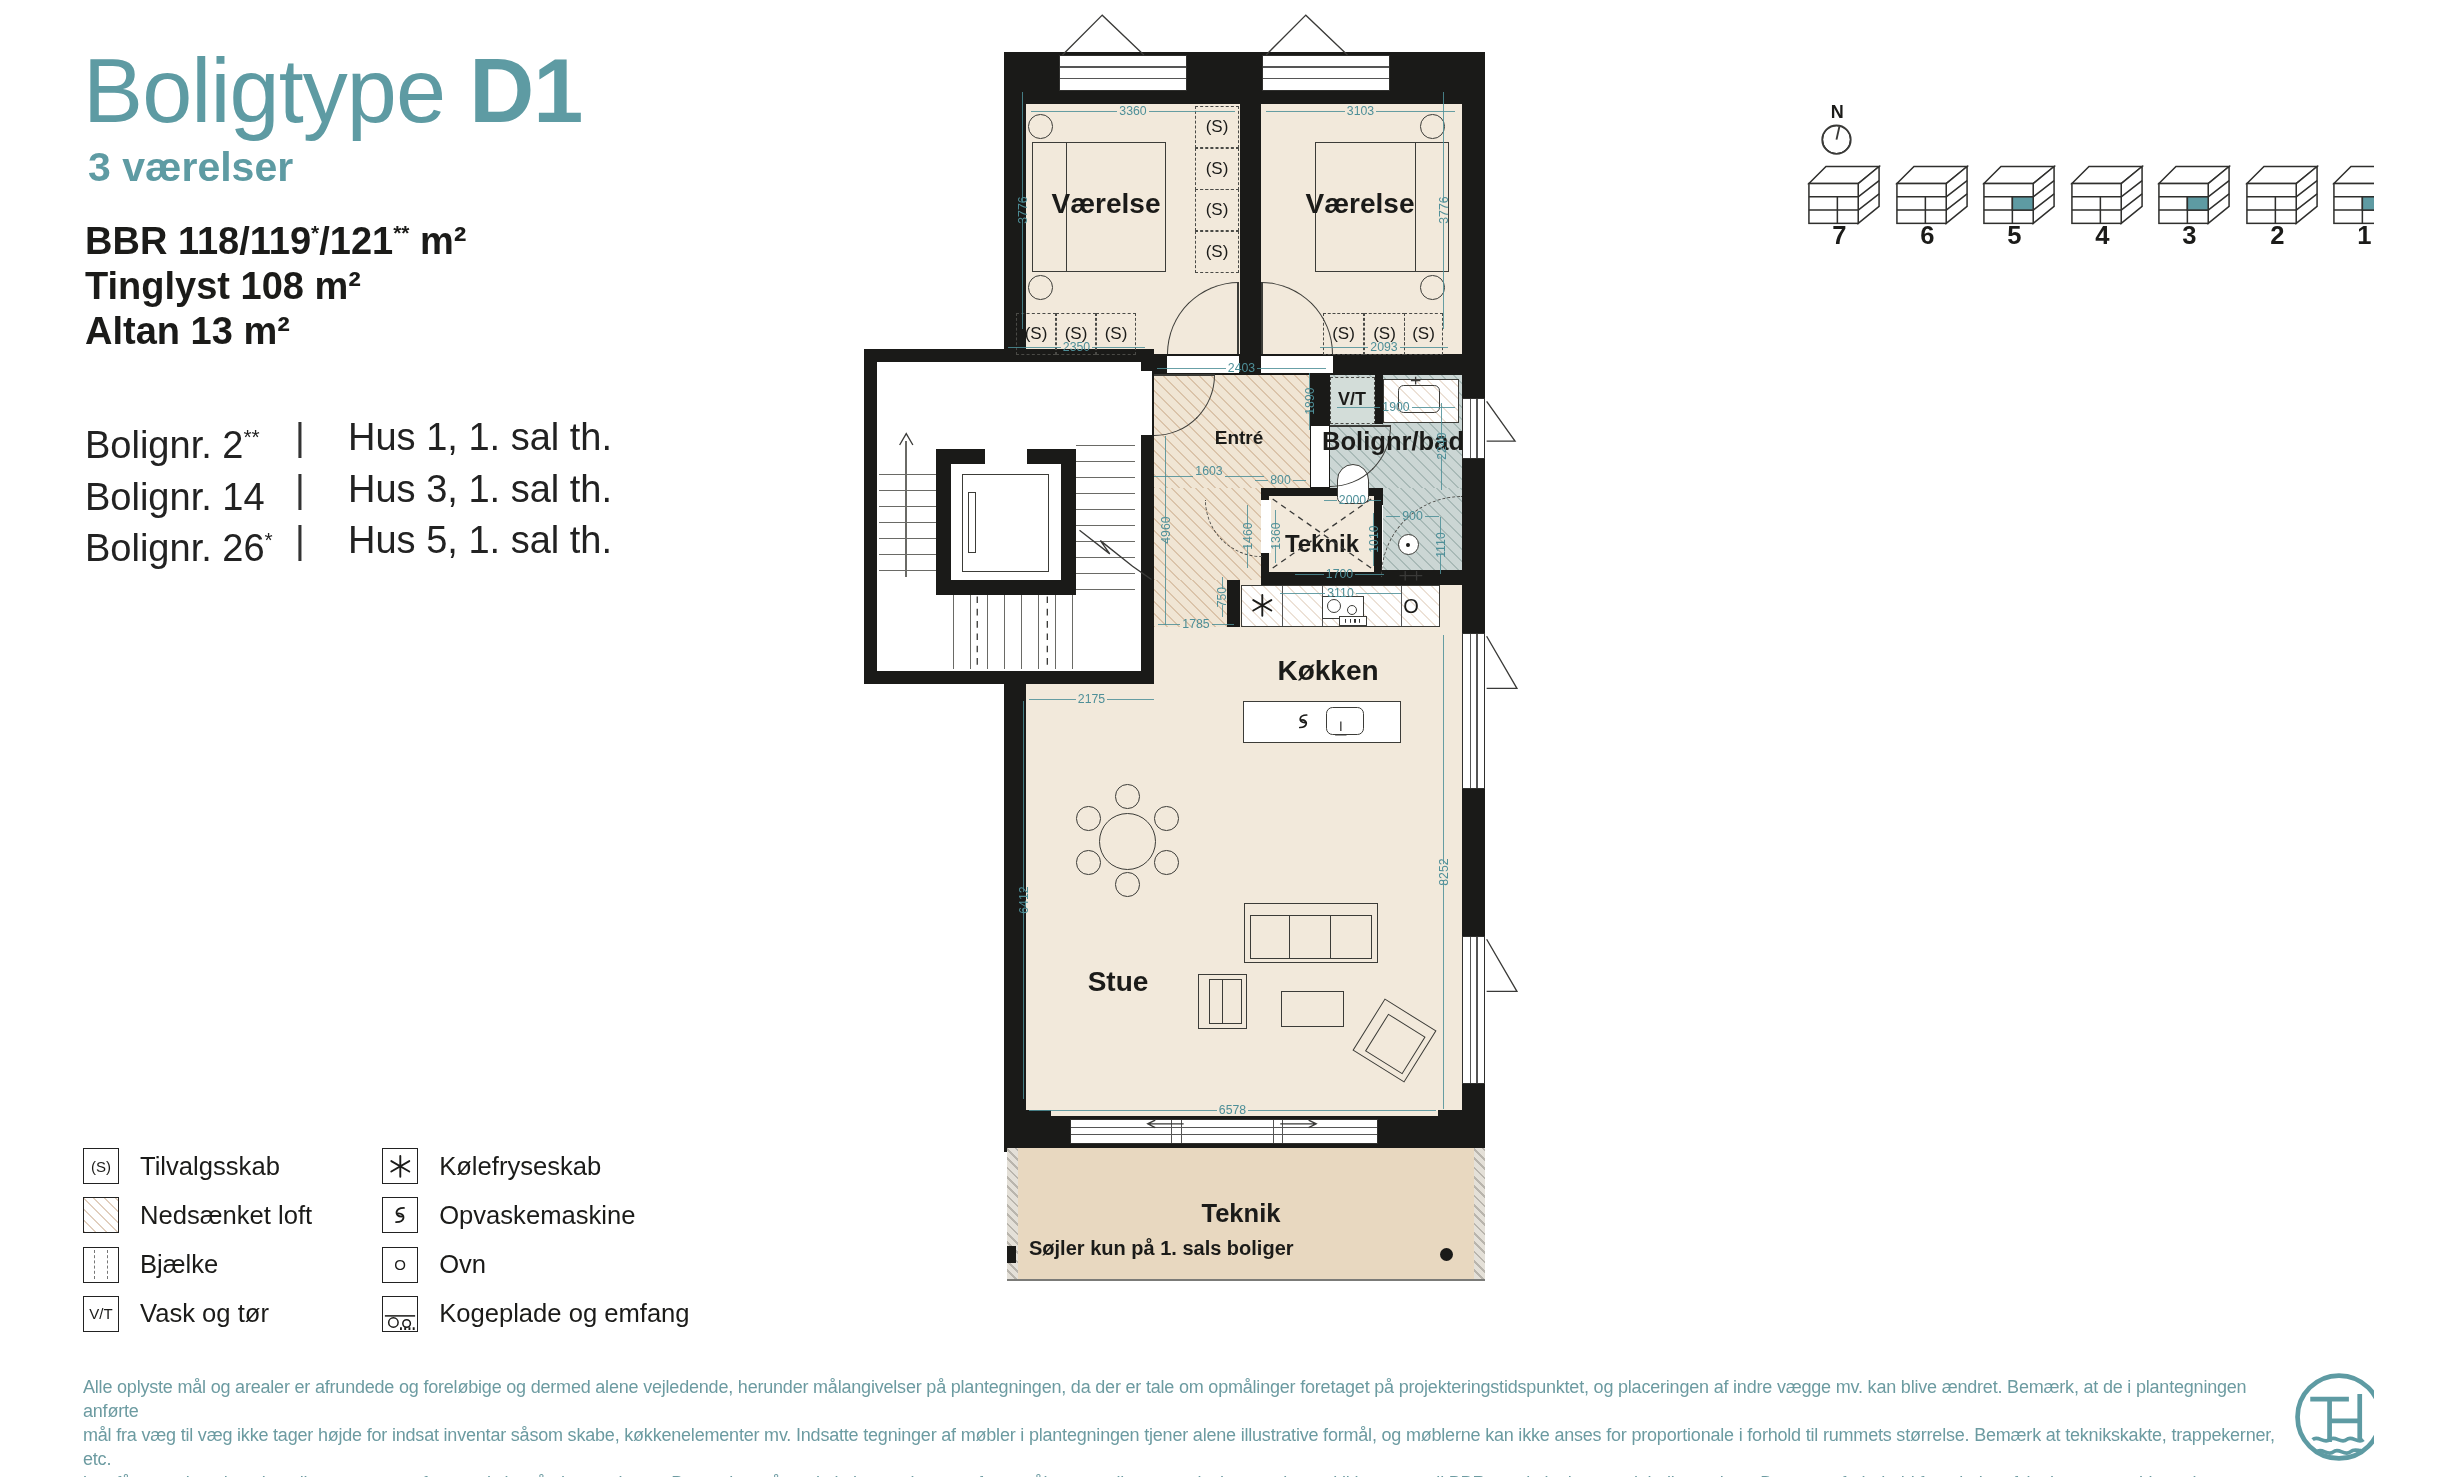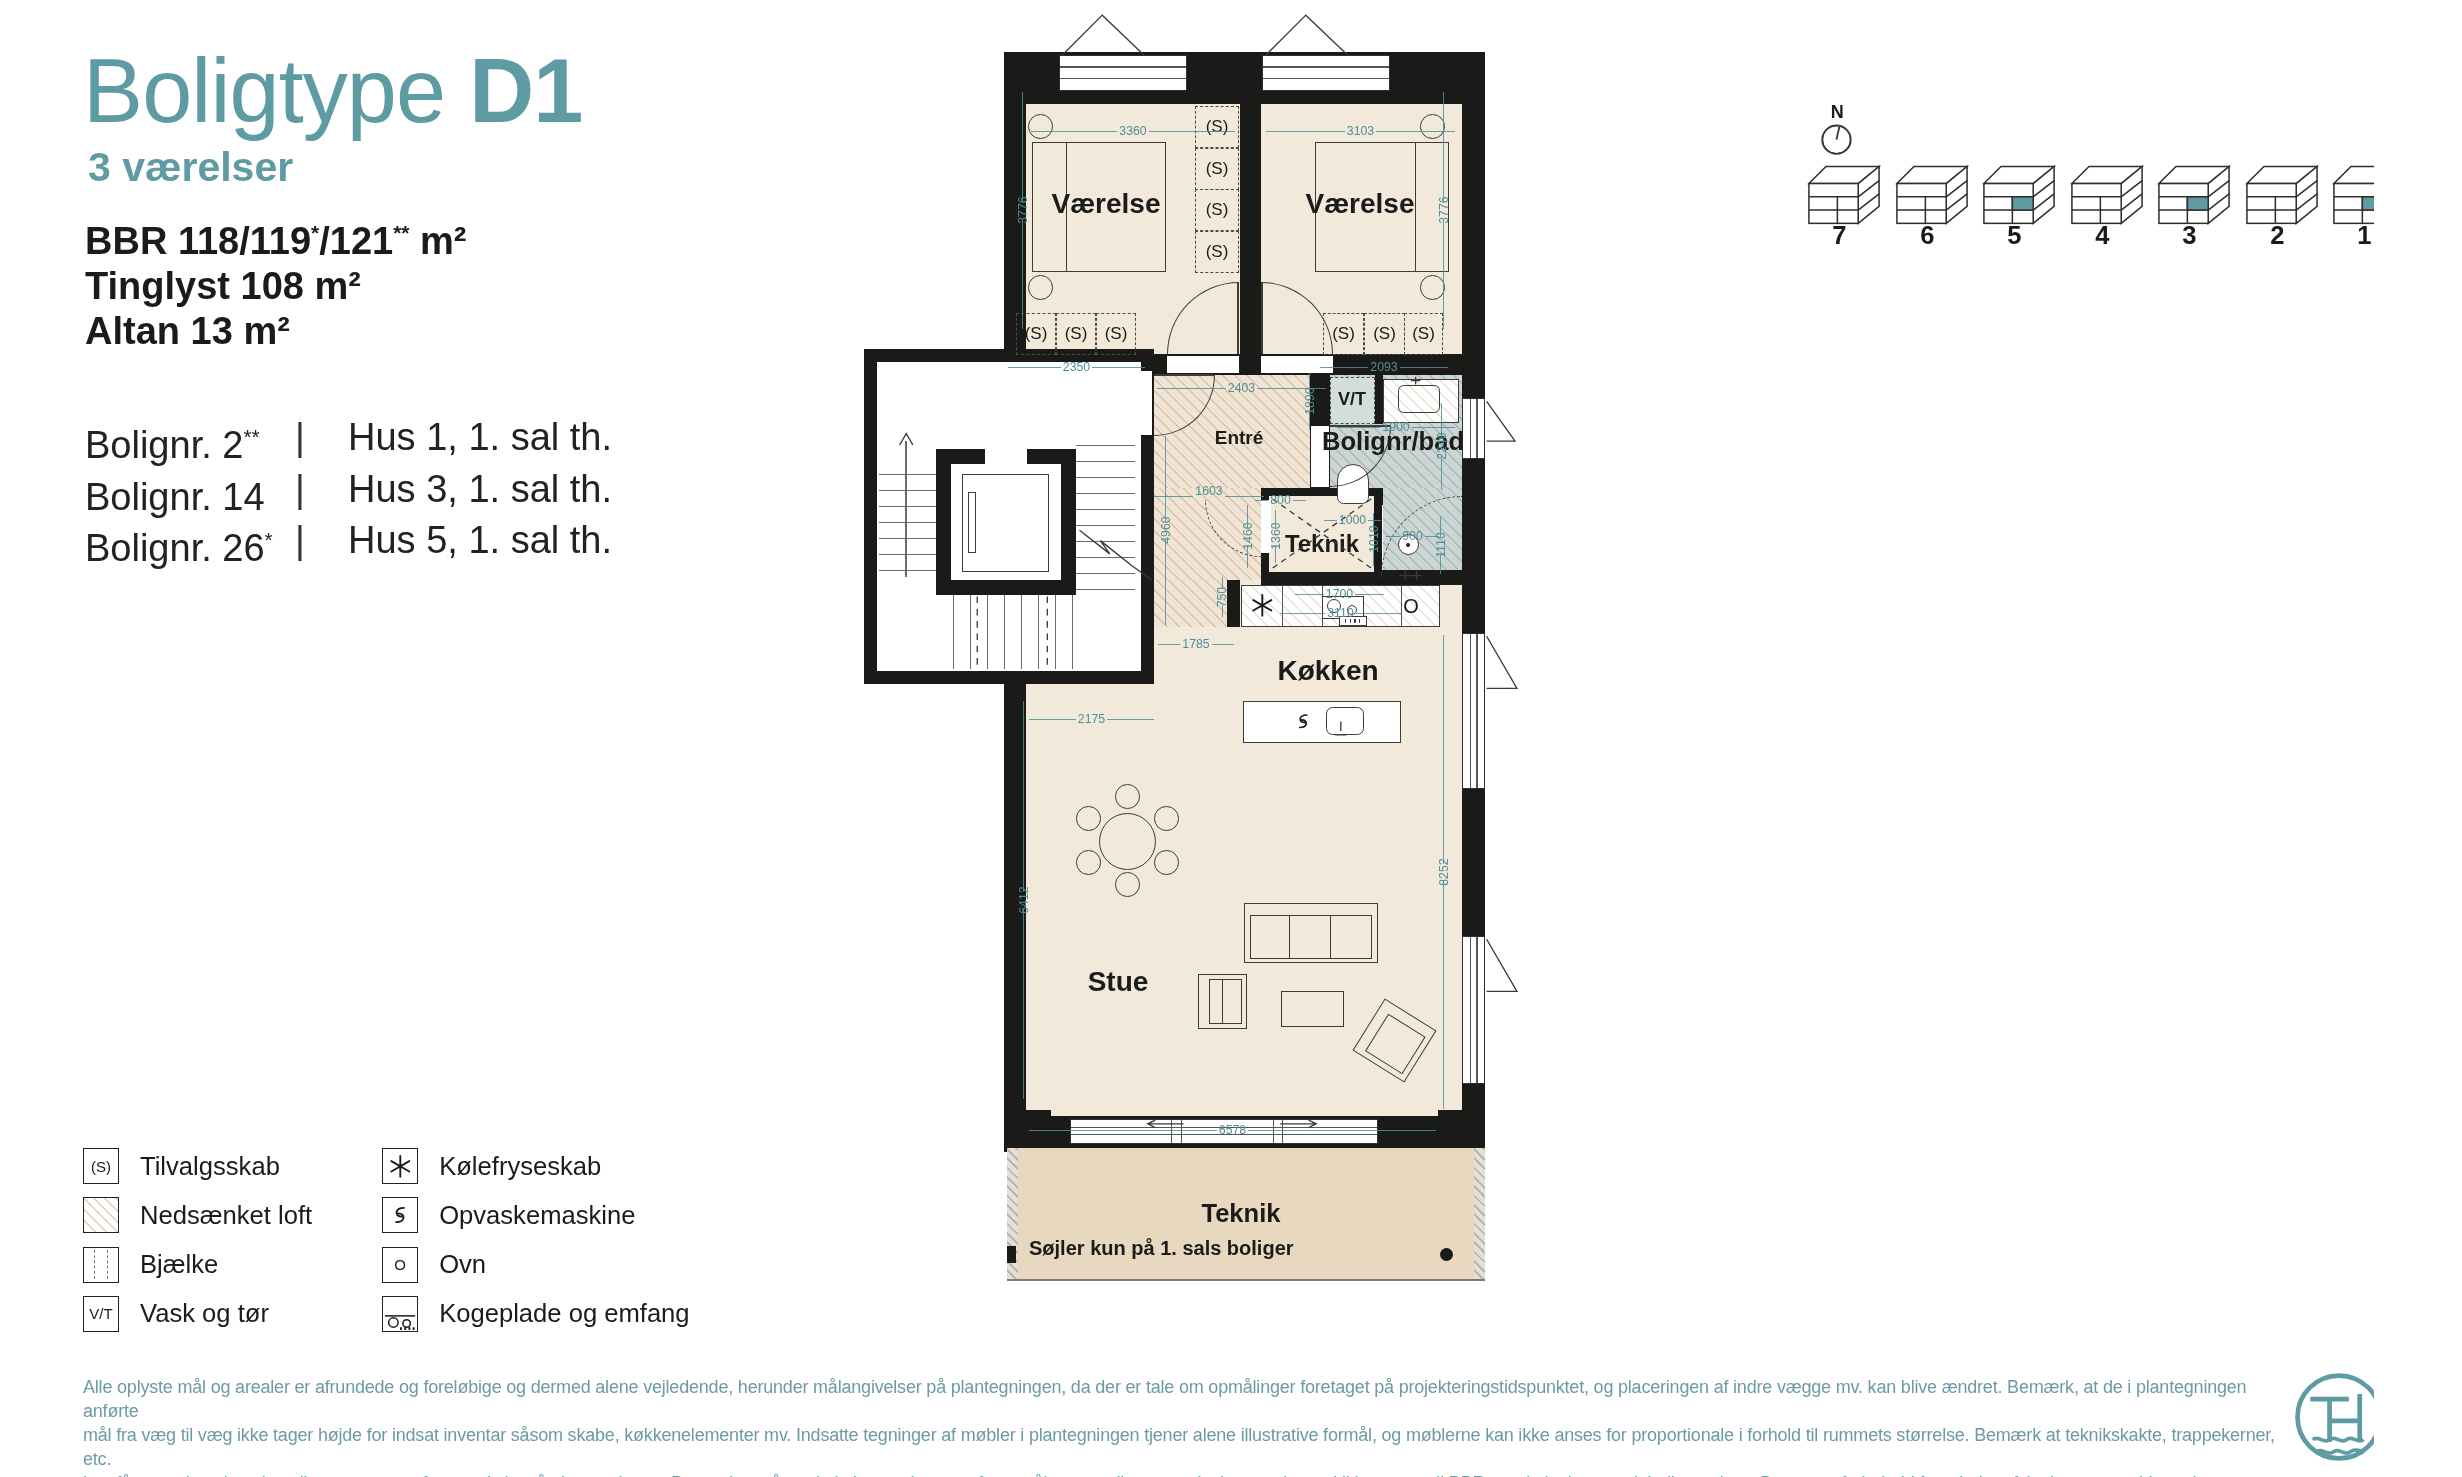--- a/index.html
+++ b/index.html
@@ -16,21 +16,21 @@
   .floor-beige{position:absolute; background:var(--beige);}
   .hatch-tan{background-color:#F0E5D4; background-image:repeating-linear-gradient(45deg, rgba(188,148,110,.42) 0 1.4px, transparent 1.4px 8.5px);}
   .bath-floor{position:absolute; background-color:var(--bath); background-image:repeating-linear-gradient(45deg, rgba(116,142,138,.40) 0 1.4px, transparent 1.4px 8.5px);}
   .counter{position:absolute; background-color:#fff; background-image:repeating-linear-gradient(45deg, rgba(188,148,110,.28) 0 1.4px, transparent 1.4px 8.5px); border:1.4px solid var(--line);}
   .furn{position:absolute; border:1.4px solid var(--line); background:transparent;}
   .circle{border-radius:50%;}
   .rlabel{position:absolute; transform:translate(-50%,-50%); font-weight:bold; color:var(--ink); white-space:nowrap;}
   .scab{position:absolute; border:1.4px dashed #4a4a46; display:flex; align-items:center; justify-content:center; font-size:17px; color:var(--ink);}
   .dim{position:absolute; display:flex; align-items:center; color:var(--dim); font-size:12.3px; white-space:nowrap; z-index:40;}
   .dim i{flex:1 1 auto; background:var(--dim); opacity:.85; display:block;}
-  .dim.h{height:17px;margin-top:20px;} .dim.h i{height:0.9px;}
+  .dim.h{height:17px;} .dim.h i{height:0.9px;}
   .dim.v{flex-direction:column; width:17px;} .dim.v i{width:0.9px;}
   .dim span{padding:0 1.9px; line-height:1;}
   .dim.v span{transform:rotate(-90deg); padding:1.9px 0;}
   .arc{position:absolute; border:0 solid var(--line);}
   .win{position:absolute; background:#fff; border:1.4px solid #2f2f2d;}
   .win .bar{position:absolute; background:#555;}
   .treads-v{position:absolute; background-image:repeating-linear-gradient(to bottom,#6a6a66 0 1.1px, transparent 1.1px 16px);}
   .treads-h{position:absolute; background-image:repeating-linear-gradient(to right,#6a6a66 0 1.1px, transparent 1.1px 17px);}
   
   .title{position:absolute; left:83px; top:40px; font-size:90px; color:var(--teal); letter-spacing:-0.9px;}
@@ -404,21 +404,21 @@
         <span>800</span>
         <i></i>
       </div>
       <div class="dim h" style="left: 1154px; top: 460px; width: 110px; align-items: flex-end;">
         <i></i>
         <span>1603</span>
         <i></i>
       </div>
       <div class="dim h" style="left: 1324px; top: 492px; width: 57px;">
         <i></i>
-        <span>1000</span>
+        <span>2000</span>
         <i></i>
       </div>
       <div class="dim h" style="left: 1386px; top: 508px; width: 53px;">
         <i></i>
         <span>900</span>
         <i></i>
       </div>
       <div class="dim v" style="left: 1157px; top: 436px; height: 189px;">
         <i></i>
         <span>4960</span>

